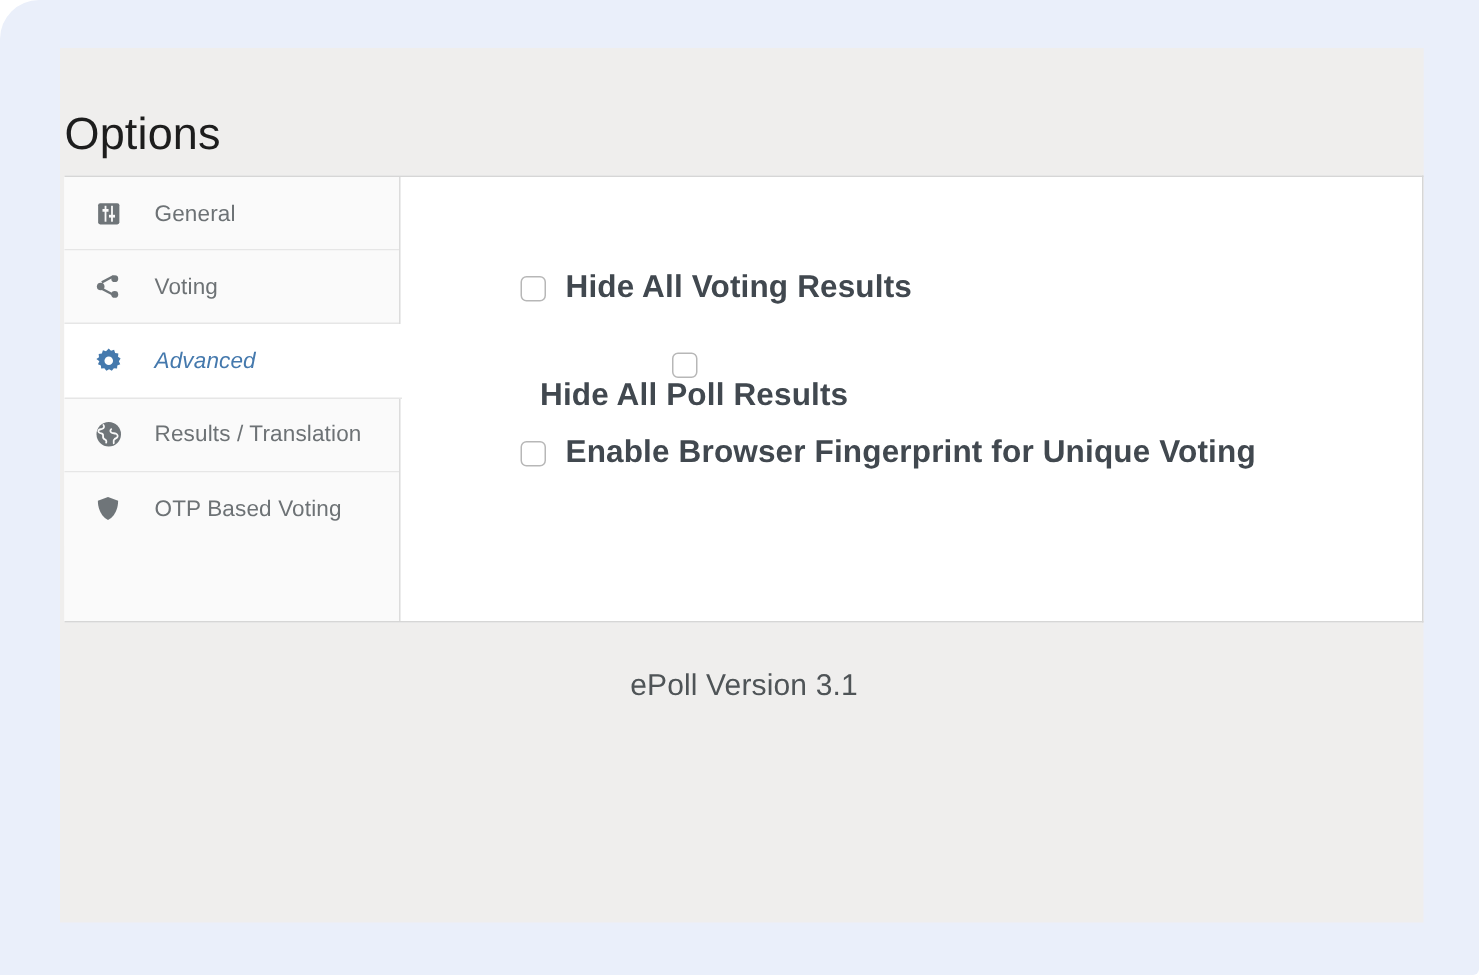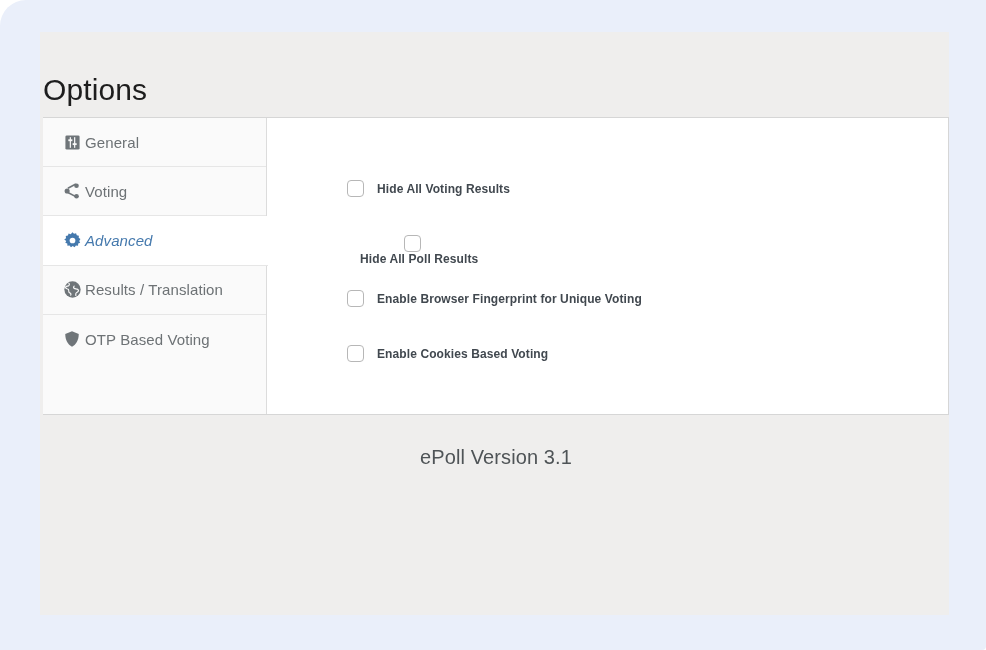--- a/index.html
+++ b/index.html
@@ -96,21 +96,21 @@
     height: 22px;
     flex: 0 0 22px;
     display: flex;
     align-items: center;
     justify-content: center;
     color: #6f7579;
   }
   .nav-item.active .nav-icon { color: #4579ad; }
   .nav-icon svg { display: block; }
   .nav-label {
-    margin-left: 2px;
+    margin-left: 20px;
     font-size: 15px;
     font-weight: 400;
     color: #6d7275;
     white-space: nowrap;
     letter-spacing: 0.1px;
   }
   .nav-item.active .nav-label {
     color: #4579ad;
   }
 
@@ -136,21 +136,21 @@
     width: 17px;
     height: 17px;
     flex: 0 0 17px;
     border: 1.5px solid #b7b7b7;
     border-radius: 4px;
     background: #ffffff;
     box-sizing: border-box;
   }
   .check-label {
     margin-left: 13px;
-    font-size: 12px;
+    font-size: 21px;
     font-weight: bold;
     color: #41484f;
     white-space: nowrap;
     letter-spacing: 0.1px;
   }
 
   
   .version {
     position: absolute;
     left: 3px;
@@ -245,24 +245,20 @@
       <div class="check-row r1">
         <span class="checkbox"></span>
         <span class="check-label">Hide All Poll Results</span>
       </div>
 
       <div class="check-row r2">
         <span class="checkbox"></span>
         <span class="check-label">Enable Browser Fingerprint for Unique Voting</span>
       </div>
 
-      <div class="check-row r3">
-        <span class="checkbox"></span>
-        <span class="check-label">Enable Cookies Based Voting</span>
-      </div>
 
     </div>
 
   </div>
 
   <div class="version">ePoll Version 3.1</div>
 
 </div>
 
 </body></html>

